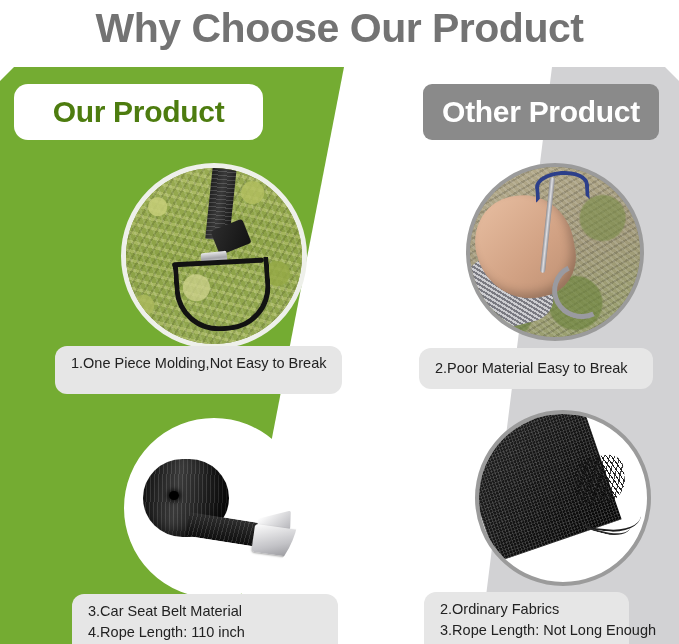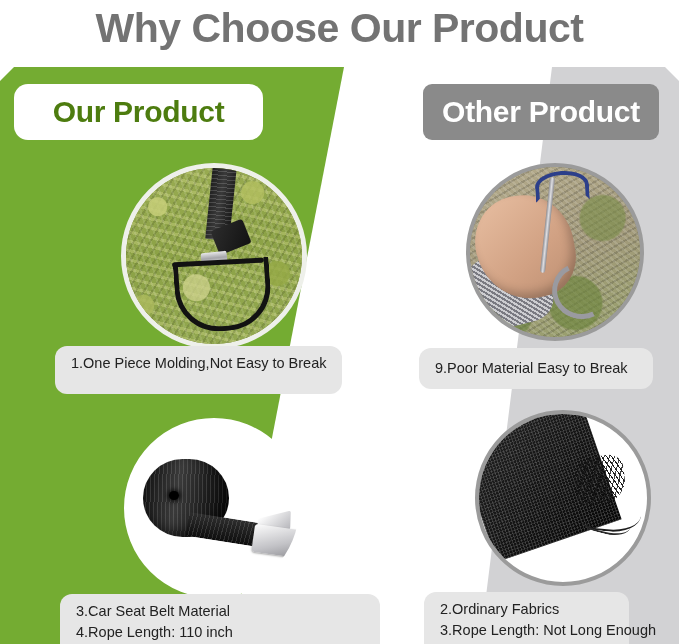--- a/index.html
+++ b/index.html
@@ -398,21 +398,21 @@
   }
   .feature-line {
     font-size: 14.5px;
     color: #222222;
     line-height: 21px;
     white-space: nowrap;
   }
 
   .box-left-top    { left: 55px;  top: 346px; width: 287px; height: 48px; }
   .box-right-top   { left: 419px; top: 348px; width: 234px; height: 41px; }
-  .box-left-bottom { left: 60px;  top: 594px; width: 320px; height: 50px; border-radius: 12px 12px 0 0; }
+  .box-left-bottom { left: 72px;  top: 594px; width: 266px; height: 50px; border-radius: 12px 12px 0 0; }
   .box-right-bottom{ left: 424px; top: 592px; width: 205px; height: 52px; border-radius: 12px 12px 0 0; }
 </style>
 </head>
 <body>
 
 <div id="infographic">
 
   <div class="page-title">Why Choose Our Product</div>
 
   <div class="panel-green"></div>
@@ -457,21 +457,21 @@
     <div class="fray"></div>
     <div class="fray-thread"></div>
     <div class="fray-thread2"></div>
   </div>
 
   <div class="feature-box box-left-top">
     <div class="feature-line">1.One Piece Molding,Not Easy to Break</div>
   </div>
 
   <div class="feature-box one-line box-right-top">
-    <div class="feature-line">9.Poor Material Easy to Break</div>
+    <div class="feature-line">2.Poor Material Easy to Break</div>
   </div>
 
   <div class="feature-box box-left-bottom">
     <div class="feature-line">3.Car Seat Belt Material</div>
     <div class="feature-line">4.Rope Length: 110 inch</div>
   </div>
 
   <div class="feature-box box-right-bottom">
     <div class="feature-line">2.Ordinary Fabrics</div>
     <div class="feature-line">3.Rope Length: Not Long Enough</div>

